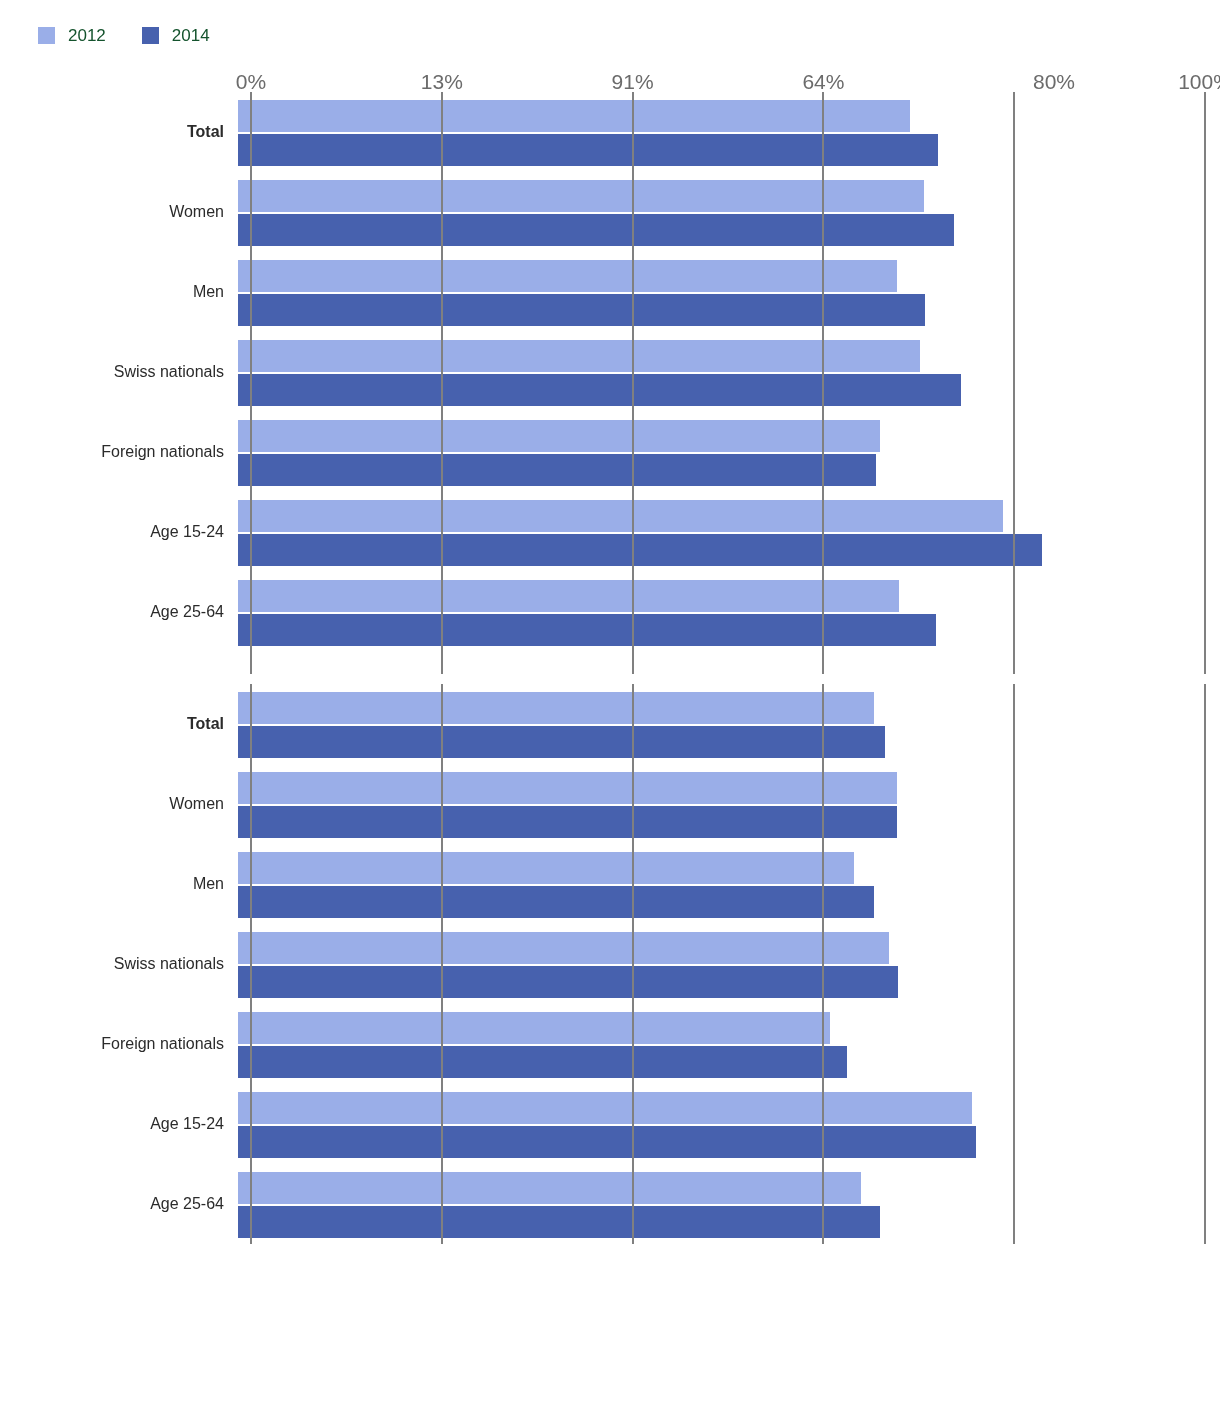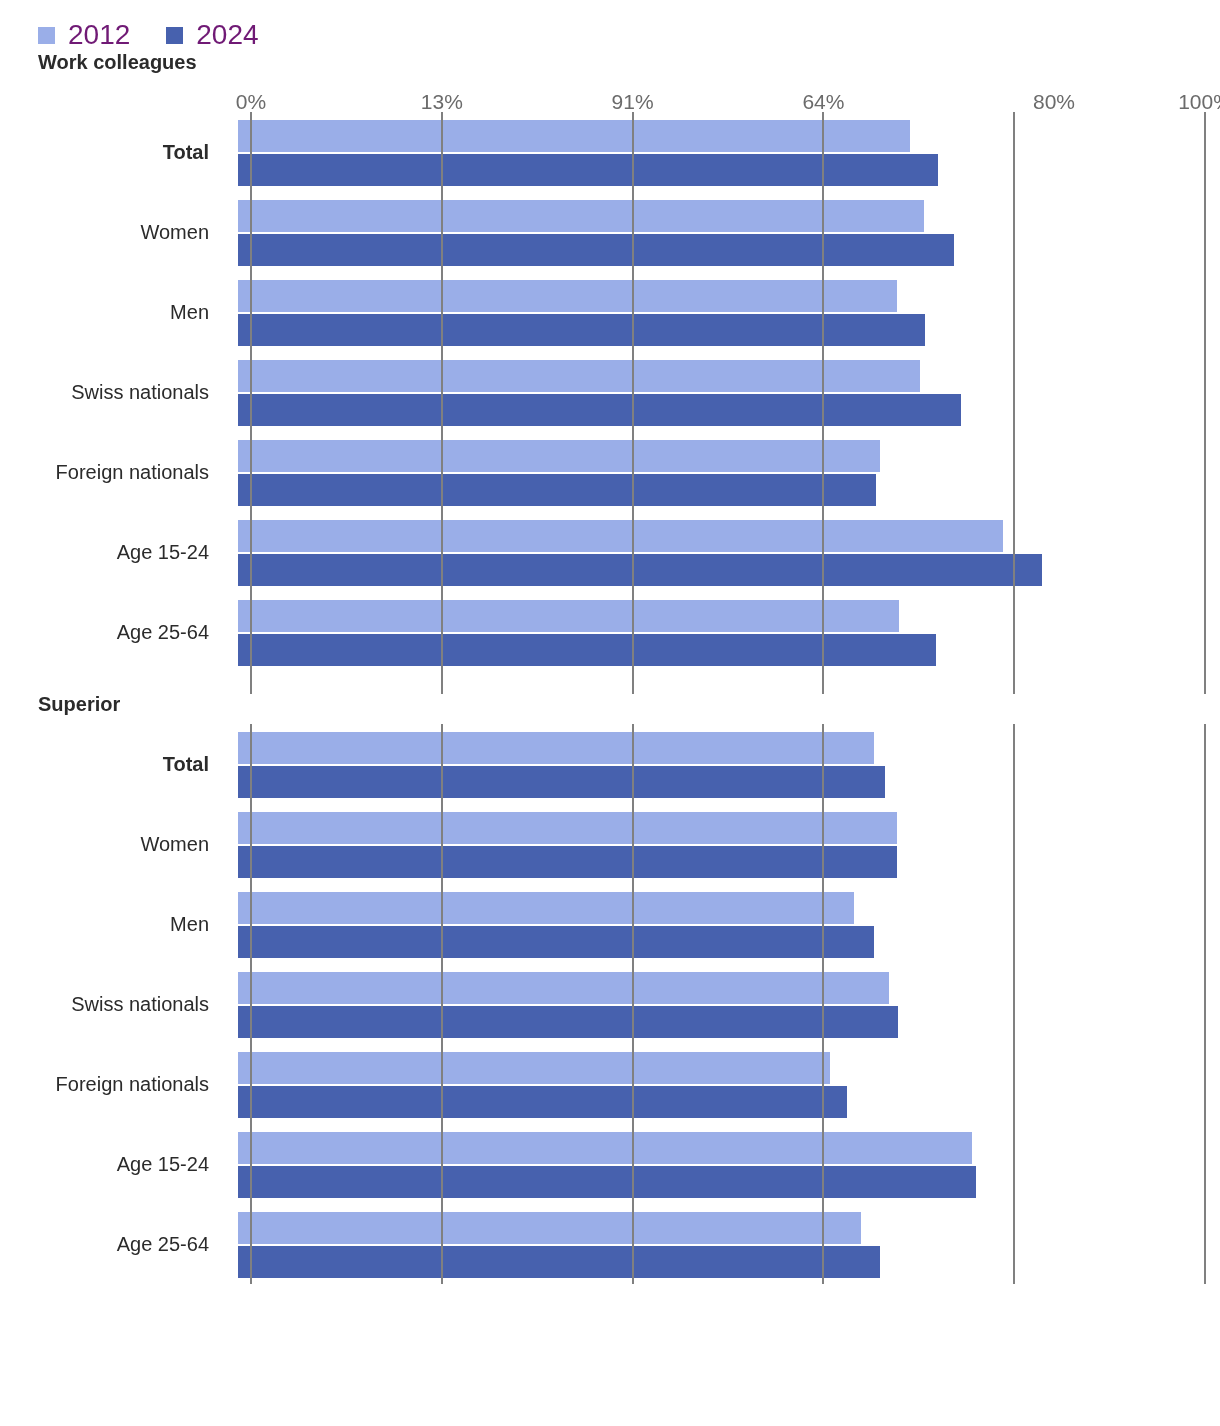--- a/index.html
+++ b/index.html
@@ -27,22 +27,22 @@
     display: flex;
     align-items: center;
     gap: 13px;
   }
   .legend-swatch {
     width: 17px; height: 17px;
     display: block;
     flex: 0 0 auto;
   }
   .legend-label {
-    font-size: 28px;
-    color: #701a75;
+    font-size: 17px;
+    color: #14532d;
     line-height: 1;
     white-space: nowrap;
   }
 
   
   .panel { position: relative; }
   .panel-title {
     font-size: 20px;
     font-weight: bold;
     color: #2b2b2b;
@@ -81,22 +81,22 @@
   .rows { position: relative; }
   .row {
     position: relative;
     display: flex;
     align-items: center;
   }
   .row-label {
     width: 238px;
     flex: 0 0 238px;
     text-align: right;
-    padding-right: 29px;
-    font-size: 20px;
+    padding-right: 14px;
+    font-size: 16px;
     color: #2b2b2b;
     line-height: 1;
   }
   .row-label.bold { font-weight: bold; }
   .row-bars {
     position: relative;
     flex: 1 1 auto;
     height: 100%;
   }
   .bar {
@@ -110,26 +110,25 @@
 </head>
 <body>
 
 <div class="legend">
   <div class="legend-item">
     <span class="legend-swatch" style="background:#9aaee8"></span>
     <span class="legend-label">2012</span>
   </div>
   <div class="legend-item">
     <span class="legend-swatch" style="background:#4761ae"></span>
-    <span class="legend-label">2024</span>
+    <span class="legend-label">2014</span>
   </div>
 </div>
 
 <div class="panel">
-  <div class="panel-title">Work colleagues</div>
   <div class="plot">
     <div class="axis-labels">
         <span class="axis-label" style="left: 251px;">0%</span>
         <span class="axis-label" style="left: 441.8px;">13%</span>
         <span class="axis-label" style="left: 632.6px;">91%</span>
         <span class="axis-label" style="left: 823.4px;">64%</span>
         <span class="axis-label" style="left: 1054px;">80%</span>
         <span class="axis-label" style="left: 1205px;">100%</span>
       </div>
     <div class="grid-area" style="height: 582px;">
@@ -188,21 +187,20 @@
         <div class="gridline" style="left: 440.8px; background: rgb(128, 128, 128);"></div>
         <div class="gridline" style="left: 631.6px; background: rgb(128, 128, 128);"></div>
         <div class="gridline" style="left: 822.4px; background: rgb(128, 128, 128);"></div>
         <div class="gridline" style="left: 1013.2px; background: rgb(128, 128, 128);"></div>
         <div class="gridline" style="left: 1204px; background: rgb(128, 128, 128);"></div>
       </div>
   </div>
 </div>
 
 <div class="panel">
-  <div class="panel-title">Superior</div>
   <div class="plot">
     <div class="axis-labels" style="height: 0px;"></div>
     <div class="grid-area" style="height: 560px;">
       <div class="rows">
           <div class="row" style="height: 80px;">
             <div class="row-label bold">Total</div>
             <div class="row-bars">
               <div class="bar y2012" style="width: 636.318px; height: 32px; background: rgb(154, 174, 232);"></div>
               <div class="bar y2022" style="width: 646.812px; height: 32px; background: rgb(71, 97, 174);"></div>
             </div>

